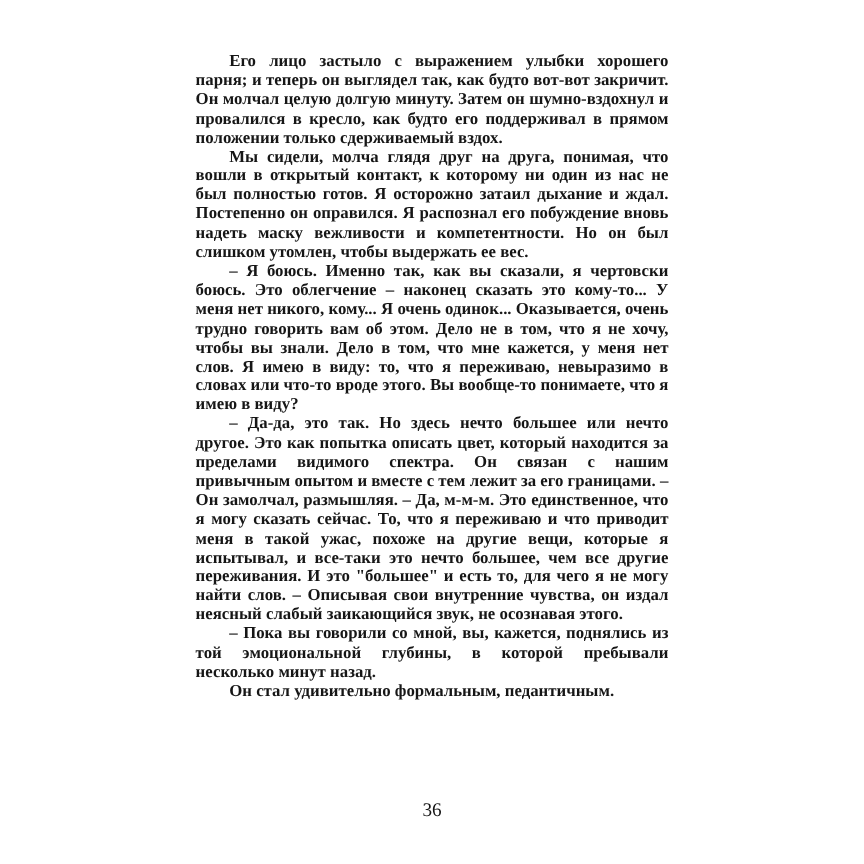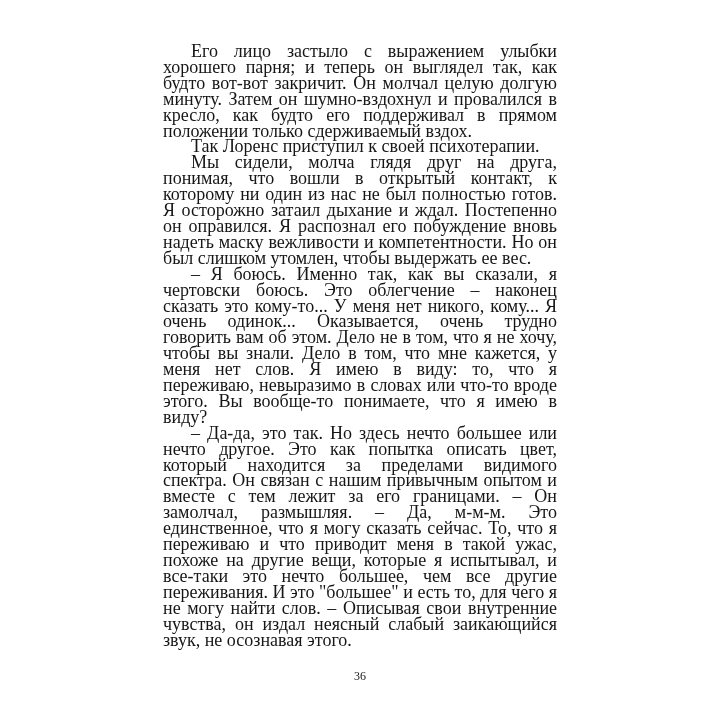--- a/index.html
+++ b/index.html
@@ -13,45 +13,47 @@
     position: relative;
     overflow: hidden;
     font-family: "Liberation Serif", "DejaVu Serif", serif;
     color: #161616;
   }
   .text-block {
     position: absolute;
     left: 163px;
     top: 44px;
     width: 394px;
-    font-size: 18px;
+    font-size: 14px;
     line-height: 15.9px;
     text-align: justify;
+    font-weight: bold;
   }
   .text-block p {
     margin: 0;
     padding: 0;
     text-indent: 28px;
   }
   .text-block p.gap-before {
   }
   .page-number {
     position: absolute;
     left: 163px;
     top: 668px;
     width: 394px;
     text-align: center;
-    font-size: 12px;
+    font-size: 16px;
     line-height: 16px;
   }
 </style>
 </head>
 <body>
 
 <div class="text-block">
   <p>Его лицо застыло с выражением улыбки хорошего парня; и теперь он выглядел так, как будто вот-вот закричит. Он молчал целую долгую минуту. Затем он шумно-вздохнул и провалился в кресло, как будто его поддерживал в прямом положении только сдерживаемый вздох.</p>
-  <p>Так Лоренс приступил к своей психотерапии.</p>
   <p class="gap-before">Мы сидели, молча глядя друг на друга, понимая, что вошли в открытый контакт, к которому ни один из нас не был полностью готов. Я осторожно затаил дыхание и ждал. Постепенно он оправился. Я распознал его побуждение вновь надеть маску вежливости и компетентности. Но он был слишком утомлен, чтобы выдержать ее вес.</p>
   <p>–  Я боюсь. Именно так, как вы сказали, я чертовски боюсь. Это облегчение – наконец сказать это кому-то... У меня нет никого, кому... Я очень одинок... Оказывается, очень трудно говорить вам об этом. Дело не в том, что я не хочу, чтобы вы знали. Дело в том, что мне кажется, у меня нет слов. Я имею в виду: то, что я переживаю, невыразимо в словах или что-то вроде этого. Вы вообще-то понимаете, что я имею в виду?</p>
   <p>–  Да-да, это так. Но здесь нечто большее или нечто другое. Это как попытка описать цвет, который находится за пределами видимого спектра. Он связан с нашим привычным опытом и вместе с тем лежит за его границами. – Он замолчал, размышляя. – Да, м-м-м. Это единственное, что я могу сказать сейчас. То, что я переживаю и что приводит меня в такой ужас, похоже на другие вещи, которые я испытывал, и все-таки это нечто большее, чем все другие переживания. И это "большее" и есть то, для чего я не могу найти слов. – Описывая свои внутренние чувства, он издал неясный слабый заикающийся звук, не осознавая этого.</p>
+  <p>–  Пока вы говорили со мной, вы, кажется, поднялись из той эмоциональной глубины, в которой пребывали несколько минут назад.</p>
+  <p>Он стал удивительно формальным, педантичным.</p>
 </div>
 
 <div class="page-number">36</div>
 
 </body></html>

